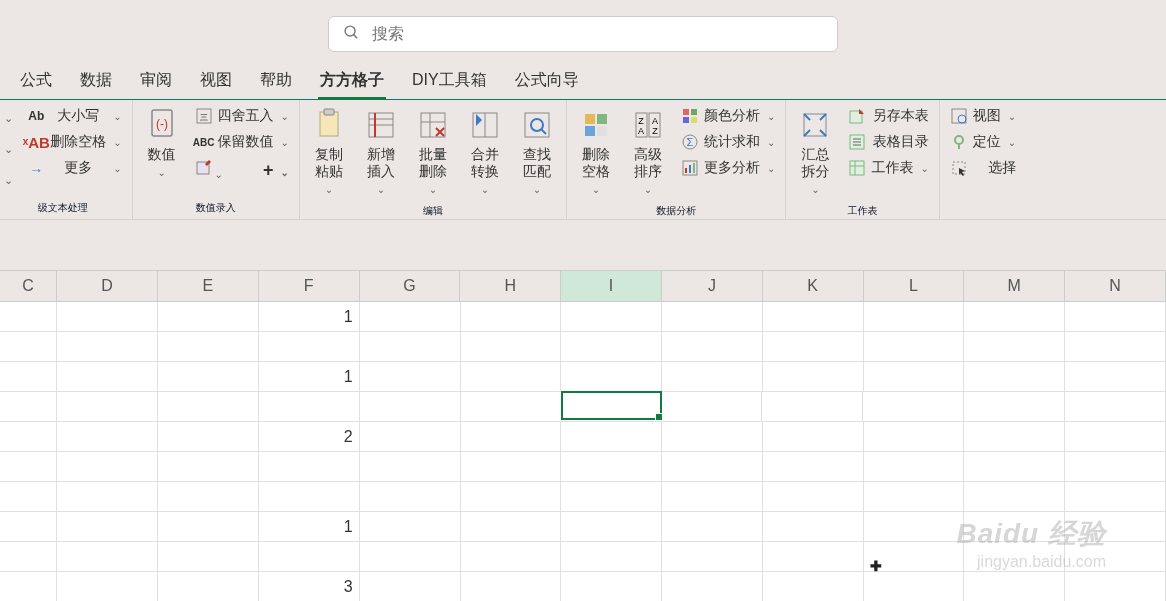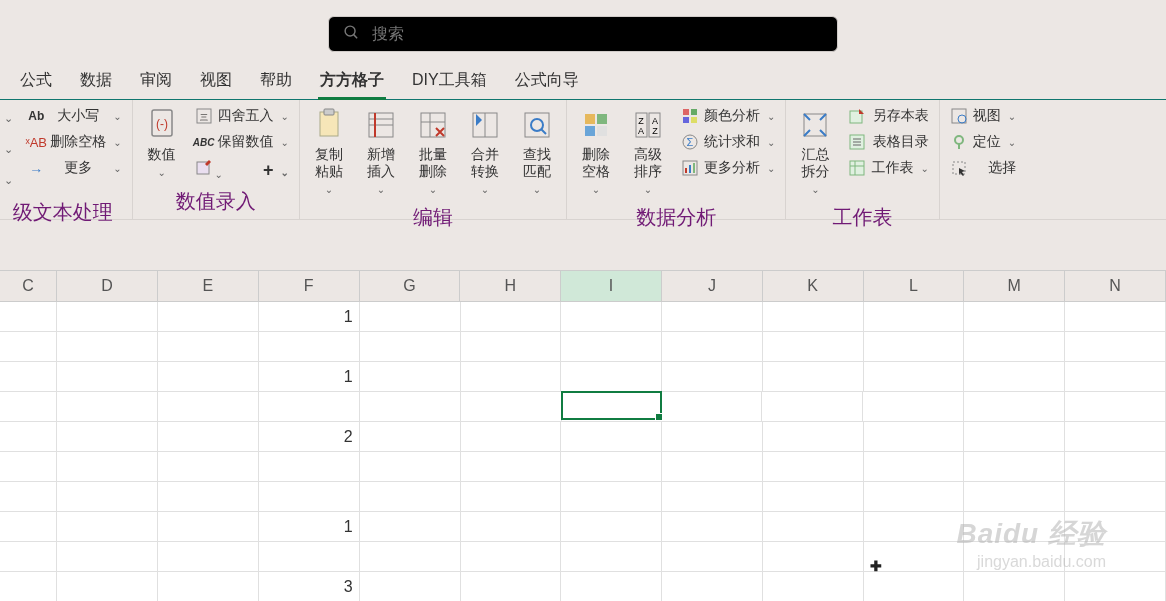--- a/index.html
+++ b/index.html
@@ -15,21 +15,21 @@
     
     
     .search-container {
       display: flex;
       justify-content: center;
       padding: 16px 0 10px;
     }
     .search-box {
       width: 510px;
       height: 36px;
-      background: #000000;
+      background: #ffffff;
       border: 1px solid #d0cbc8;
       border-radius: 6px;
       display: flex;
       align-items: center;
       padding: 0 14px;
       gap: 12px;
     }
     .search-icon svg { width: 17px; height: 17px; }
     .search-input {
       border: none;
@@ -81,22 +81,22 @@
       padding: 4px 6px 2px;
     }
     .ribbon-group-content {
       flex: 1;
       display: flex;
       align-items: flex-start;
       gap: 6px;
     }
     .ribbon-group-label {
       text-align: center;
-      font-size: 20px;
-      color: #701a75;
+      font-size: 10px;
+      color: #0f172a;
       padding: 4px 0 2px;
     }
     
     .col { display: flex; flex-direction: column; gap: 2px; }
     
     .ribbon-item {
       display: flex;
       align-items: center;
       gap: 5px;
       padding: 3px 4px;
@@ -254,21 +254,21 @@
       <div class="col">
         <div class="ribbon-item">
           <span class="icon">
               <b style="font-size:12px;">Ab</b>
             </span>
           <span>大小写</span>
           <span class="caret">⌄</span>
         </div>
         <div class="ribbon-item">
           <span class="icon">
-              <span style="color:#c0392b;font-size:13px;font-weight:normal;">ˣAB</span>
+              <span style="color:#c0392b;font-size:15px;font-weight:bold;">ˣAB</span>
             </span>
           <span>删除空格</span>
           <span class="caret">⌄</span>
         </div>
         <div class="ribbon-item">
           <span class="icon">
               <span style="color:#3a7cc7;">→</span>
             </span>
           <span>更多</span>
           <span class="caret">⌄</span>
@@ -295,21 +295,21 @@
               <svg width="16" height="16">
                 <rect x="1" y="1" width="14" height="14" fill="none" stroke="#888"></rect>
                 <text x="8" y="12" text-anchor="middle" font-size="8">三</text>
               </svg>
             </span>
           <span>四舍五入</span>
           <span class="caret">⌄</span>
         </div>
         <div class="ribbon-item">
           <span class="icon">
-              <span style="font-size:10px;font-weight:bold;font-style:italic;">ABC</span>
+              <span style="font-size:10px;font-weight:bold;">ABC</span>
             </span>
           <span>保留数值</span>
           <span class="caret">⌄</span>
         </div>
         <div class="ribbon-item" style="gap:14px;padding-top:4px;">
           <span><svg width="18" height="18">
                 <rect x="2" y="2" width="12" height="12" fill="#eadff0" stroke="#888"></rect>
                 <path d="M10 4 L14 0 L16 2 L12 6" fill="#c0392b"></path>
               </svg><span class="caret">⌄</span></span>
           <span style="font-weight:bold;font-size:18px;">+ <span class="caret" style="font-size:10px;">⌄</span></span>

